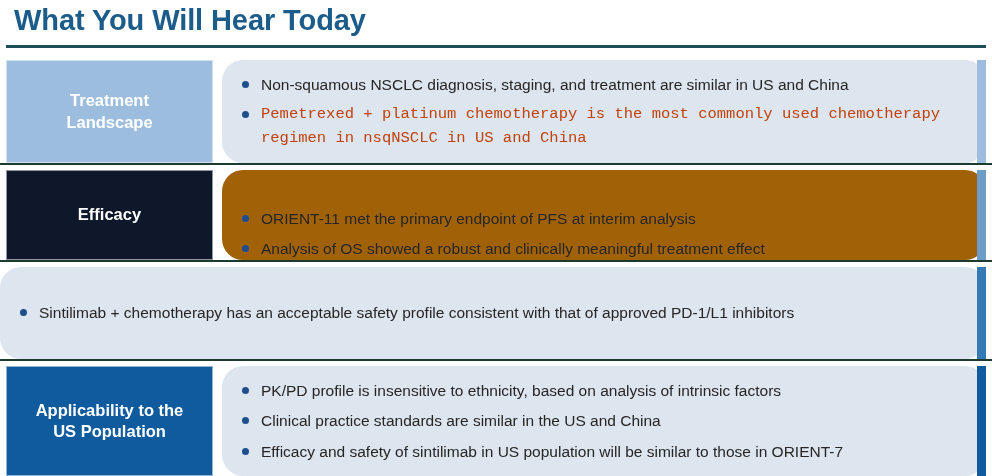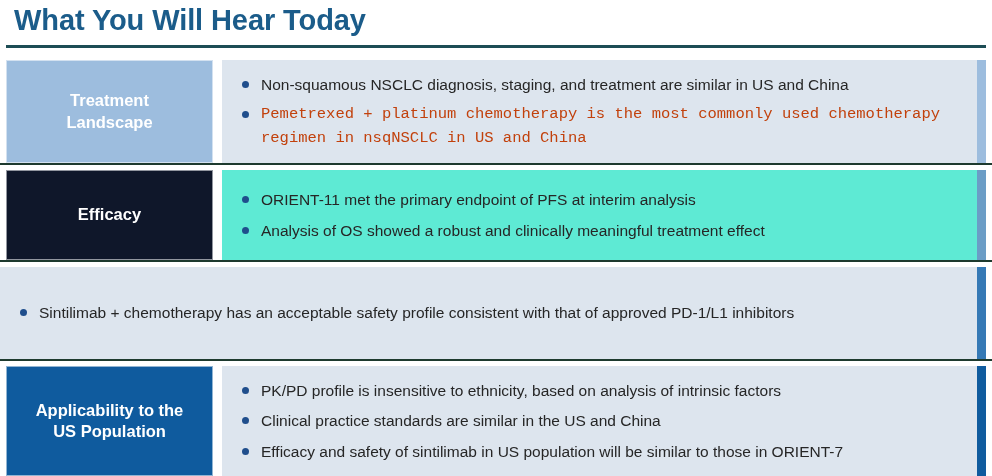--- a/index.html
+++ b/index.html
@@ -89,20 +89,21 @@
 
   
   .row-content {
     flex: 1 1 auto;
     position: relative;
     background: #dde5ee;
     margin-right: 6px;
     box-sizing: border-box;
     display: flex;
     align-items: center;
+    border-radius: 21px;
   }
   .row-accent {
     position: absolute;
     right: 0;
     top: 0;
     bottom: 0;
     width: 9px;
   }
 
   .bullets {
@@ -164,21 +165,21 @@
           <li style="color: #c2410c; font-family: Liberation Mono, monospace;">Pemetrexed + platinum chemotherapy is the most commonly used chemotherapy regimen in nsqNSCLC in US and China</li>
         </ul>
         <div class="row-accent" style="background: rgb(157, 189, 222);"></div>
       </div>
     </div>
 
     <div class="row row-2">
       <div class="row-label" style="background: #0f172a;">
         <span>Efficacy</span>
       </div>
-      <div class="row-content" style="background: #5eead4;">
+      <div class="row-content" style="background: #a16207; align-items: flex-end;">
         <ul class="bullets">
           <li style="color: rgb(38, 38, 38);">ORIENT-11 met the primary endpoint of PFS at interim analysis</li>
           <li style="color: rgb(38, 38, 38);">Analysis of OS showed a robust and clinically meaningful treatment effect</li>
         </ul>
         <div class="row-accent" style="background: rgb(107, 157, 198);"></div>
       </div>
     </div>
 
     <div class="row row-3">
       <div class="row-content" style="background: rgb(221, 229, 238);">

